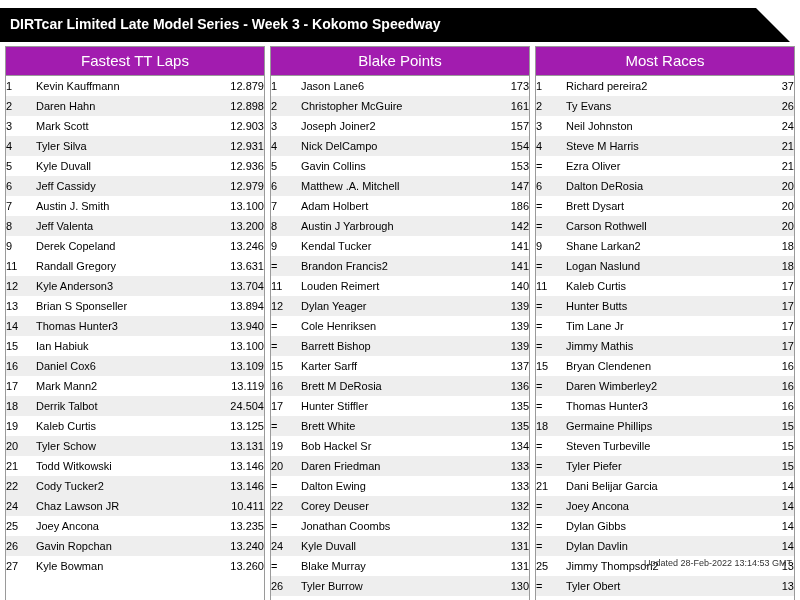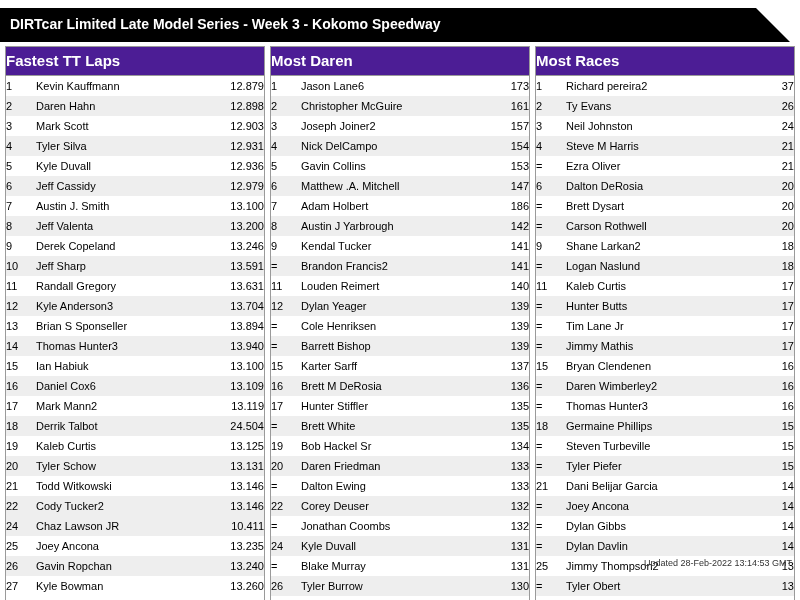--- a/index.html
+++ b/index.html
@@ -59,24 +59,25 @@
     display: flex;
     gap: 5px;
   }
   .panel {
     width: 260px;
     border: 1px solid #9a9a9a;
     background: #ffffff;
     box-sizing: border-box;
   }
   .panel-header {
-    background: #4c1d95;
+    background: #a21caf;
     color: #ffffff;
+    text-align: center;
     font-size: 15px;
-    font-weight: bold;
+    font-weight: normal;
     padding: 5px 0 6px 0;
     border-bottom: 1px solid #9a9a9a;
   }
   table.rows {
     width: 100%;
     border-collapse: collapse;
     font-size: 11px;
   }
   table.rows td {
     padding: 2px 0 2px 0;
@@ -168,25 +169,20 @@
             <tr class="even">
               <td class="pos">8</td>
               <td class="name">Jeff Valenta</td>
               <td class="val">13.200</td>
             </tr>
             <tr class="odd">
               <td class="pos">9</td>
               <td class="name">Derek Copeland</td>
               <td class="val">13.246</td>
             </tr>
-            <tr class="even">
-              <td class="pos">10</td>
-              <td class="name">Jeff Sharp</td>
-              <td class="val">13.591</td>
-            </tr>
             <tr class="odd">
               <td class="pos">11</td>
               <td class="name">Randall Gregory</td>
               <td class="val">13.631</td>
             </tr>
             <tr class="even">
               <td class="pos">12</td>
               <td class="name">Kyle Anderson3</td>
               <td class="val">13.704</td>
             </tr>
@@ -258,21 +254,21 @@
             <tr class="odd">
               <td class="pos">27</td>
               <td class="name">Kyle Bowman</td>
               <td class="val">13.260</td>
             </tr>
           </tbody>
       </table>
     </div>
 
     <div class="panel">
-      <div class="panel-header">Most Daren</div>
+      <div class="panel-header">Blake Points</div>
       <table class="rows">
         <tbody id="tbody-1">
             <tr class="odd">
               <td class="pos">1</td>
               <td class="name">Jason Lane6</td>
               <td class="val">173</td>
             </tr>
             <tr class="even">
               <td class="pos">2</td>
               <td class="name">Christopher McGuire</td>

